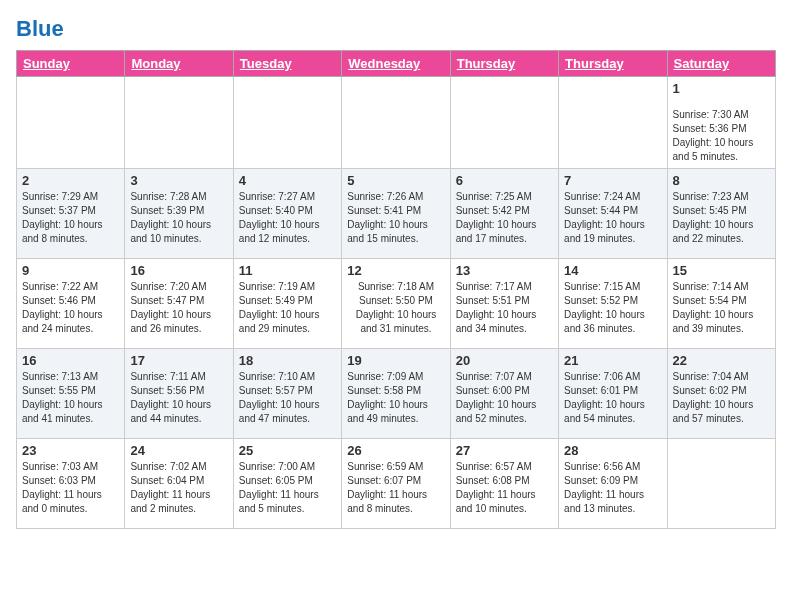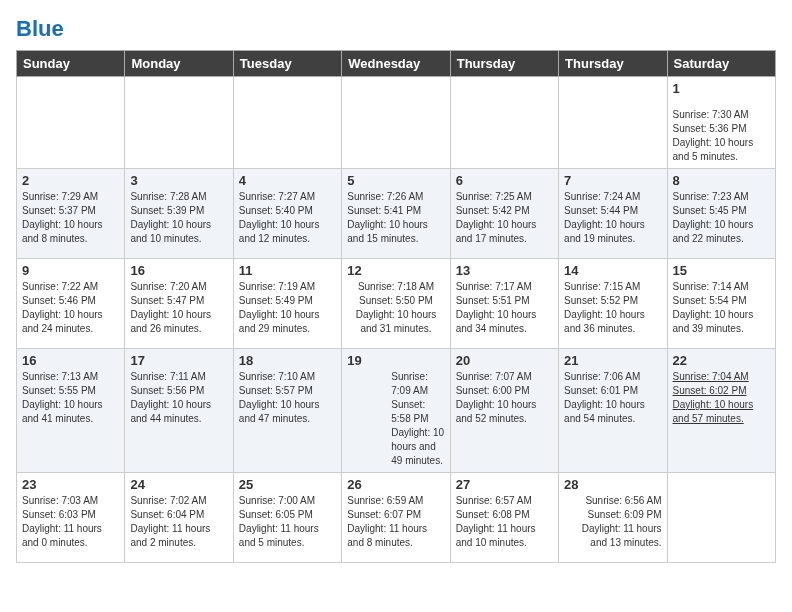--- a/index.html
+++ b/index.html
@@ -32,26 +32,27 @@
     .location {
       font-size: 16px;
       color: #333;
     }
     .calendar {
       width: 100%;
       border-collapse: collapse;
       table-layout: fixed;
     }
     .calendar th {
-      background: #404040;
+      background: #ec4899;
       color: #fff;
       text-align: left;
       padding: 5px 6px;
       font-size: 13px;
       border: 1px solid #aaa;
+      text-decoration: underline;
     }
     .calendar td {
       border: 1px solid #ccc;
       vertical-align: top;
       padding: 4px 5px;
       font-size: 10.5px;
       color: #333;
       height: 90px;
       width: calc(100% / 7);
     }
@@ -220,39 +221,39 @@
 Daylight: 10 hours and 44 minutes.</div>
         </td>
         <td>
           <span class="day-num">18</span>
           <div class="day-info" style="white-space: pre-line;">Sunrise: 7:10 AM
 Sunset: 5:57 PM
 Daylight: 10 hours and 47 minutes.</div>
         </td>
         <td>
           <span class="day-num">19</span>
-          <div class="day-info" style="white-space: pre-line; margin-left: 44px;">Sunrise: 7:09 AM
+          <div class="day-info" style="white-space: pre-line;">Sunrise: 7:09 AM
 Sunset: 5:58 PM
 Daylight: 10 hours and 49 minutes.</div>
         </td>
         <td>
           <span class="day-num">20</span>
           <div class="day-info" style="white-space: pre-line;">Sunrise: 7:07 AM
 Sunset: 6:00 PM
 Daylight: 10 hours and 52 minutes.</div>
         </td>
         <td>
           <span class="day-num">21</span>
           <div class="day-info" style="white-space: pre-line;">Sunrise: 7:06 AM
 Sunset: 6:01 PM
 Daylight: 10 hours and 54 minutes.</div>
         </td>
         <td>
           <span class="day-num">22</span>
-          <div class="day-info" style="white-space: pre-line; text-decoration: underline;">Sunrise: 7:04 AM
+          <div class="day-info" style="white-space: pre-line;">Sunrise: 7:04 AM
 Sunset: 6:02 PM
 Daylight: 10 hours and 57 minutes.</div>
         </td>
       </tr>
       <tr class="row-white">
         <td>
           <span class="day-num">23</span>
           <div class="day-info" style="white-space: pre-line;">Sunrise: 7:03 AM
 Sunset: 6:03 PM
 Daylight: 11 hours and 0 minutes.</div>
@@ -276,20 +277,20 @@
 Daylight: 11 hours and 8 minutes.</div>
         </td>
         <td>
           <span class="day-num">27</span>
           <div class="day-info" style="white-space: pre-line;">Sunrise: 6:57 AM
 Sunset: 6:08 PM
 Daylight: 11 hours and 10 minutes.</div>
         </td>
         <td>
           <span class="day-num">28</span>
-          <div class="day-info" style="white-space: pre-line; text-align: right;">Sunrise: 6:56 AM
+          <div class="day-info" style="white-space: pre-line;">Sunrise: 6:56 AM
 Sunset: 6:09 PM
 Daylight: 11 hours and 13 minutes.</div>
         </td>
         <td class="empty-cell"></td>
       </tr>
     </tbody>
 </table>
 
 </body></html>

